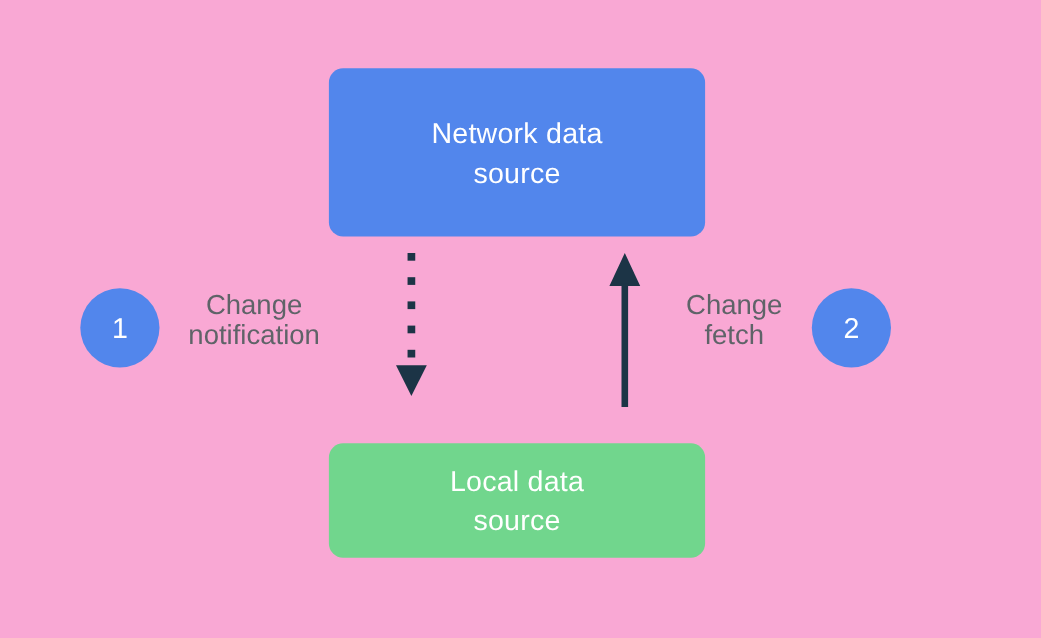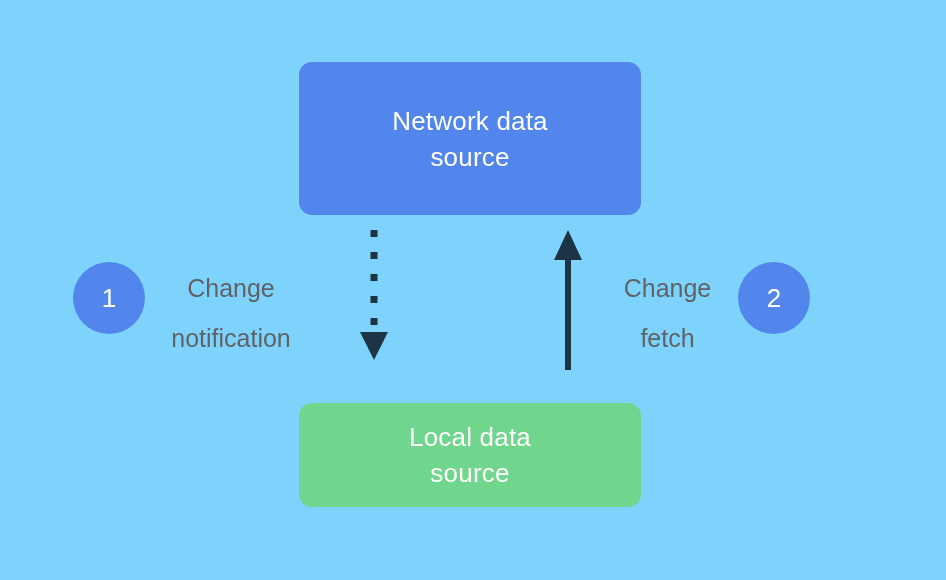--- a/index.html
+++ b/index.html
@@ -10,21 +10,21 @@
   body {
     width: 946px;
     height: 580px;
     font-family: "Liberation Sans", sans-serif;
     -webkit-font-smoothing: antialiased;
   }
   #canvas {
     position: relative;
     width: 946px;
     height: 580px;
-    background: #7dd3fc;
+    background: #f9a8d4;
     overflow: hidden;
   }
 
   
   .node {
     position: absolute;
     box-sizing: border-box;
     border-radius: 13px;
     display: flex;
     align-items: center;
@@ -73,21 +73,21 @@
     font-weight: 400;
   }
   #badge-1 { left: 73px; top: 262px; }
   #badge-2 { left: 738px; top: 262px; }
 
   
   .edge-label {
     position: absolute;
     color: #5F6368;
     font-size: 25px;
-    line-height: 50px;
+    line-height: 28px;
     white-space: pre-line;
   }
   #label-change-notification {
     left: 155px;
     top: 263px;
     width: 152px;
     text-align: center;
   }
   #label-change-fetch {
     left: 605px;

